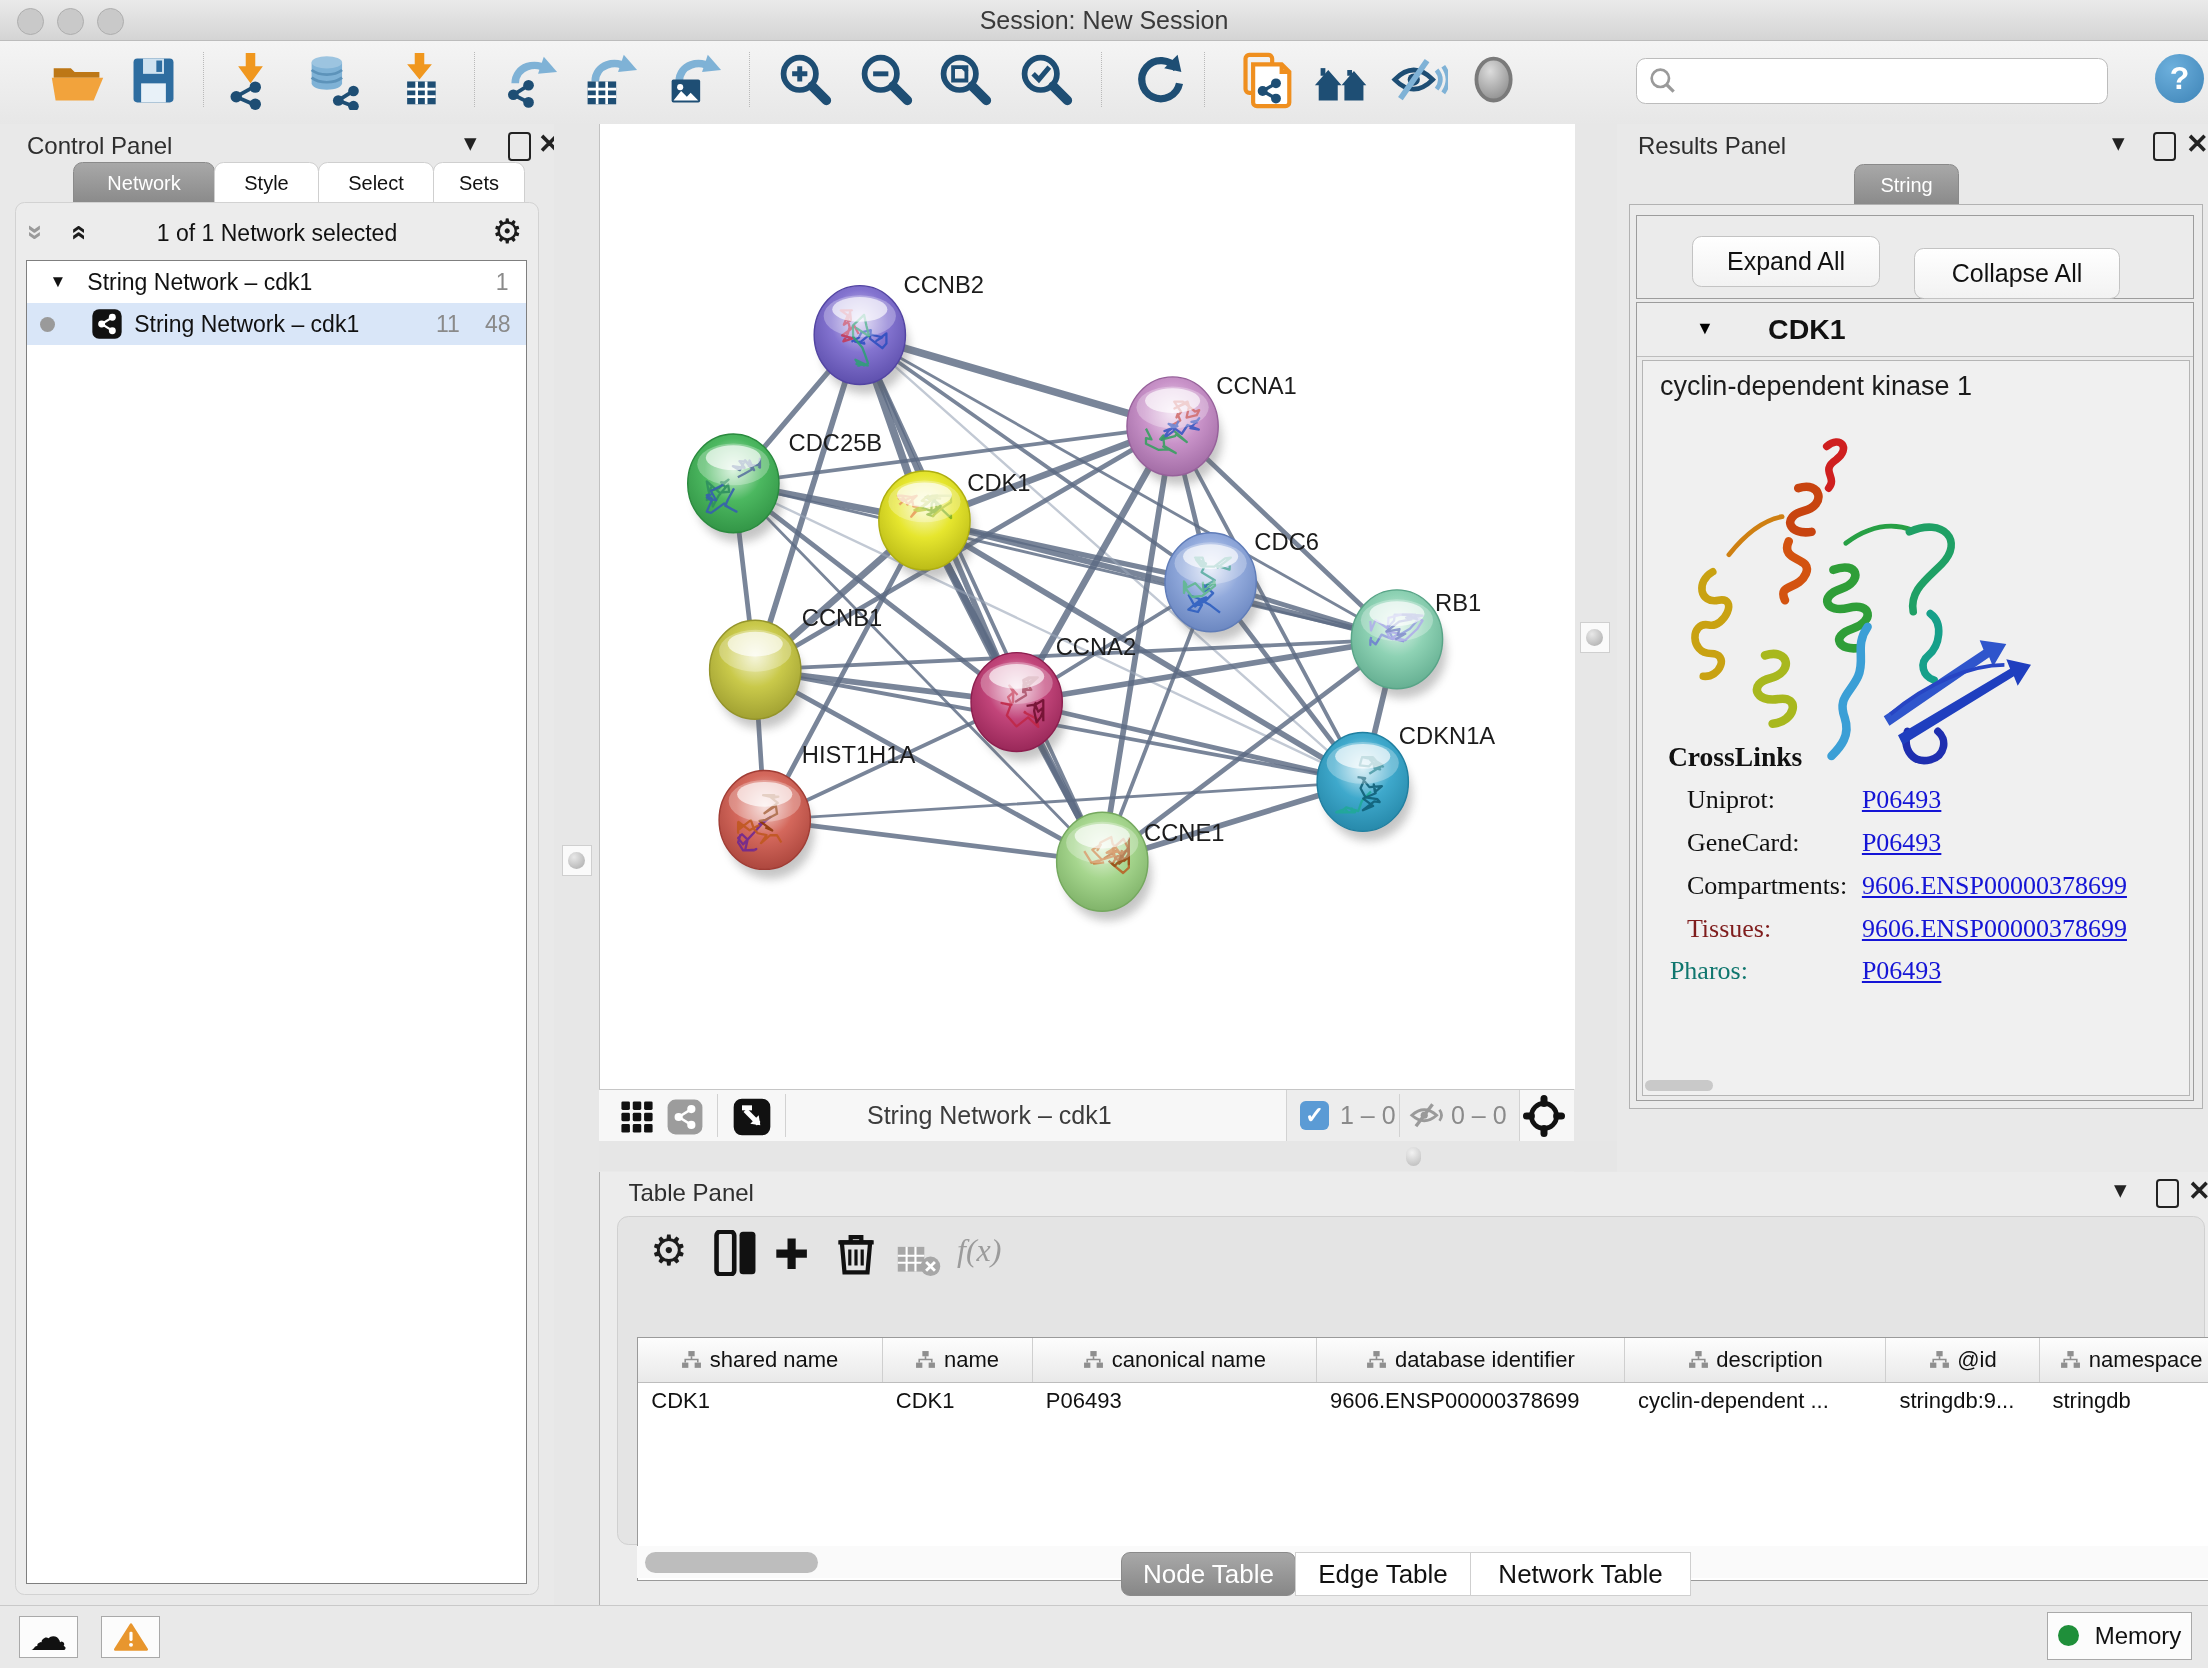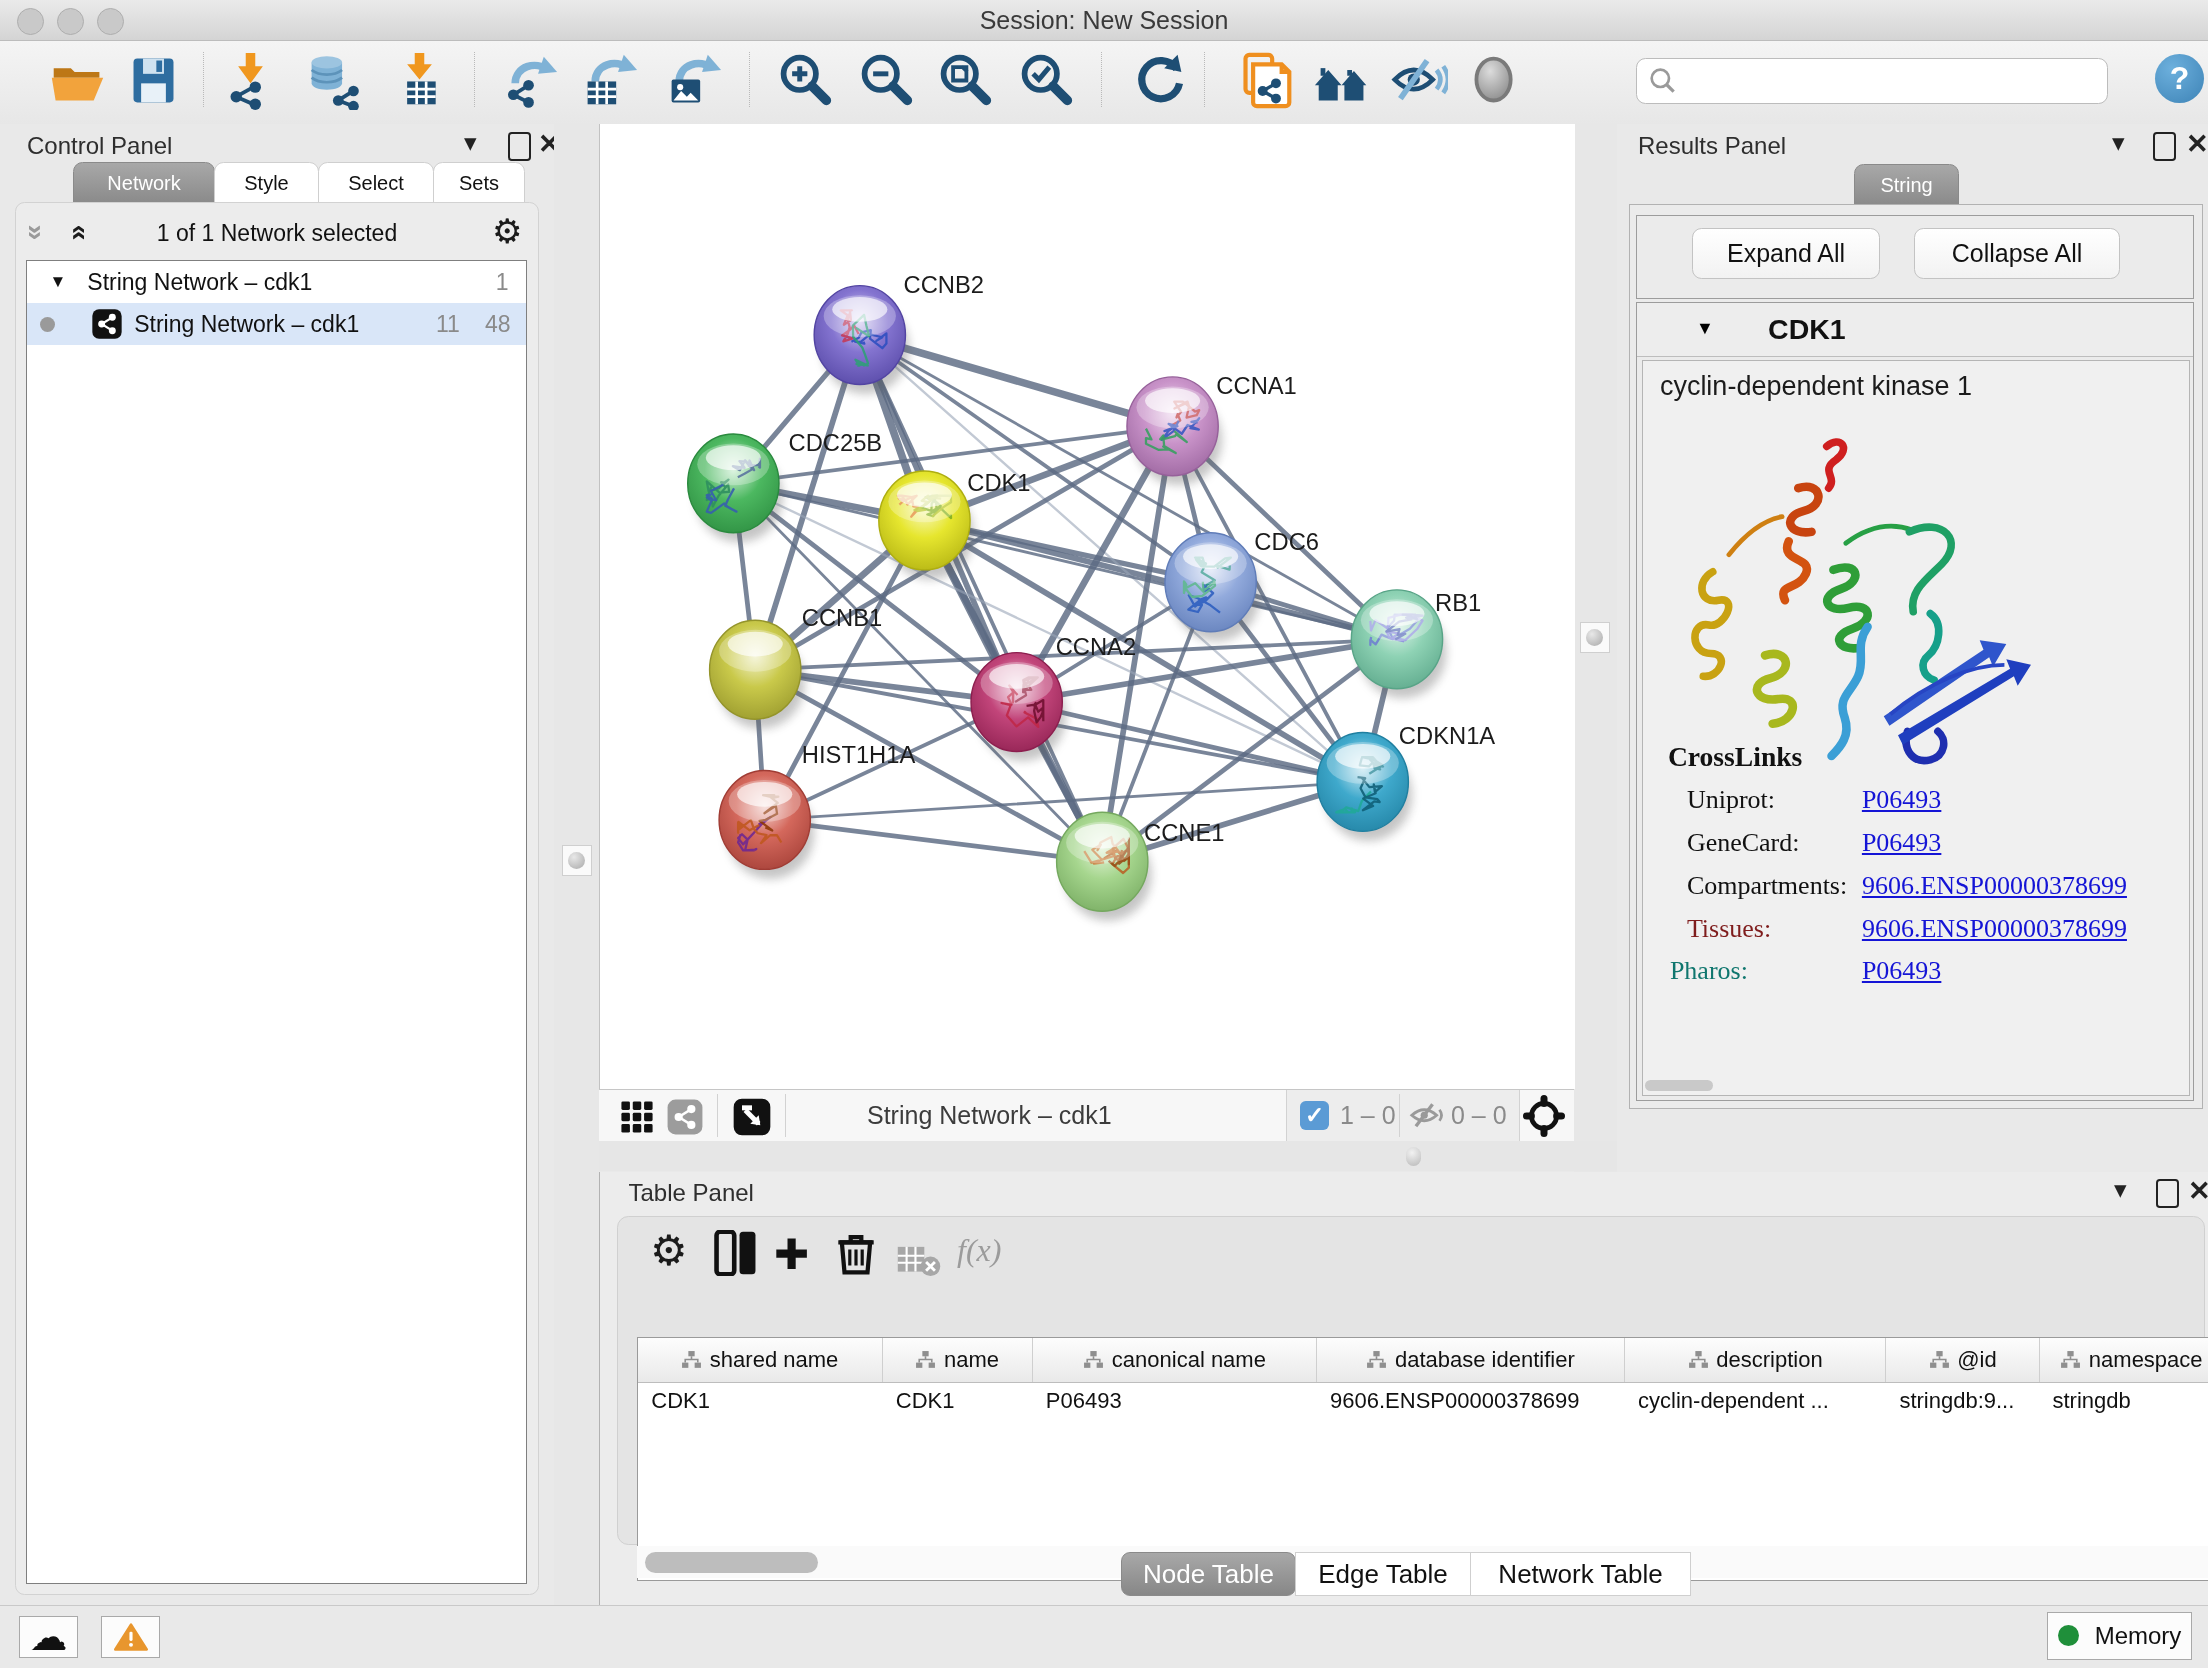--- a/index.html
+++ b/index.html
@@ -40,21 +40,21 @@
   .splithandle i{width:17px;height:17px;border-radius:50%;background:radial-gradient(circle at 35% 30%,#e8e8e8,#a8a8a8);display:block;}
   .viewbar{left:599px;top:1089px;width:975px;height:52px;background:#f7f7f7;border-top:1px solid #c6c6c6;border-bottom:1px solid #aeaeae;}
   .viewbar .txt{font-size:25px;color:#3c3c3c;}
   .vsep{top:3.8px;width:0;height:43px;border-left:1.9px solid #d2d2d2;}
   .numgray{font-size:25px;color:#8a8a8a;}
   .checkbox{width:28.5px;height:28.5px;background:#5b9bd5;border-radius:5.7px;color:#fff;font-size:23px;font-weight:bold;text-align:center;line-height:28.5px;}
   .hsplit{left:599px;top:1141px;width:1609px;height:30px;background:#e6e6e6;}
   
   .rpanel{left:1617px;top:124px;width:592px;height:1048px;background:#e9e9e9;}
   .rbox{background:#ebebeb;border:1.9px solid #b2b2b2;}
-  .btn{background:linear-gradient(#ffffff,#f2f2f2);border:1px solid #c3c3c3;border-radius:9.5px;font-size:25px;color:#111;text-align:center;}
+  .btn{background:linear-gradient(#ffffff,#f2f2f2);border:1px solid #c3c3c3;border-radius:9.5px;font-size:25px;color:#111;text-align:center;margin-top:8px;}
   .ser{font-family:"Liberation Serif",serif;}
   .linkval{color:#1414d6;text-decoration:underline;}
   
   .tpanel{left:599px;top:1172px;width:1609px;height:434px;background:#ececec;border-left:1px solid #b2b2b2;}
   .ttool{left:17px;top:44px;width:1586px;height:327px;background:#e4e4e4;border:1px solid #d0d0d0;border-radius:11.4px;}
   .tblicon{top:13.3px;width:46px;height:46px;}
   .fx{font-family:"Liberation Serif",serif;font-style:italic;font-size:32px;color:#9b9b9b;}
   .table{left:19px;top:120px;width:1585px;height:242px;background:#fff;border:1.9px solid #9a9a9a;overflow:hidden;}
   .thead{display:flex;height:44px;background:linear-gradient(#fdfdfd,#e9e9e9);border-bottom:1.9px solid #bdbdbd;}
   .th{display:flex;align-items:center;justify-content:center;gap:7.6px;font-size:22px;color:#111;border-right:1.9px solid #cfcfcf;overflow:hidden;white-space:nowrap;}
@@ -547,21 +547,21 @@
 
 <div class="abs rpanel">
   <div class="abs ptitle" style="left:21px;top:7.6px">Results Panel</div>
   <span class="abs wc-min" style="left:495px;top:3.8px">▾</span>
   <span class="abs wc-sq" style="left:536px;top:7.6px"></span>
   <span class="abs wc-x" style="left:569px;top:3.8px">✕</span>
   <div class="abs tab sel" style="left:237px;top:40px;width:103px">String</div>
   <div class="abs rbox" style="left:12.4px;top:80px;width:572px;height:903px">
     <div class="abs" style="left:5.7px;top:9.5px;width:556px;height:82px;border:1px solid #9c9c9c">
       <div class="abs btn" style="left:55px;top:12.4px;width:186px;height:49px;line-height:49px">Expand All</div>
-      <div class="abs btn" style="left:277px;top:12px;width:204px;height:49px;line-height:49px">Collapse All</div>
+      <div class="abs btn" style="left:277px;top:24px;width:204px;height:49px;line-height:49px">Collapse All</div>
     </div>
     <div class="abs" style="left:5.7px;top:97px;width:556px;height:797px;border:1px solid #9c9c9c">
       <div class="abs" style="left:0;top:0;width:556px;height:53px;background:#ededed;border-bottom:1px solid #bdbdbd">
         <span class="abs" style="left:59px;top:15px;font-size:18px">▼</span>
         <span class="abs" style="left:131px;top:9.5px;font-size:28.5px;font-weight:bold;color:#111">CDK1</span>
       </div>
       <div class="abs" style="left:4.8px;top:57px;width:546px;height:734px;background:#f0f0f0;border:1px solid #b5b5b5">
         <div class="abs" style="left:17px;top:9.5px;font-size:27px;color:#1b1b1b">cyclin-dependent kinase 1</div>
 
         <svg class="abs" style="left:27px;top:68px" width="399" height="371" viewBox="0 0 420 390">

